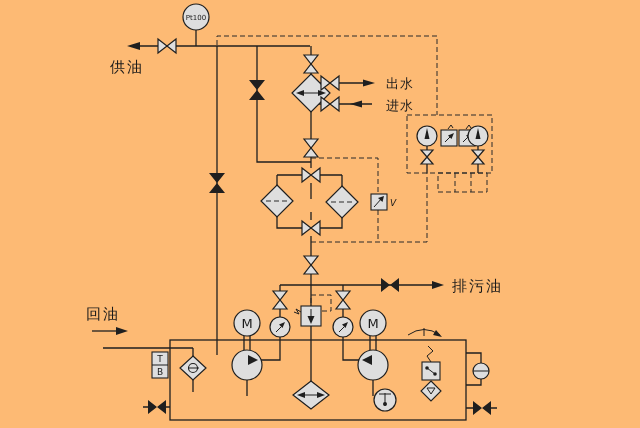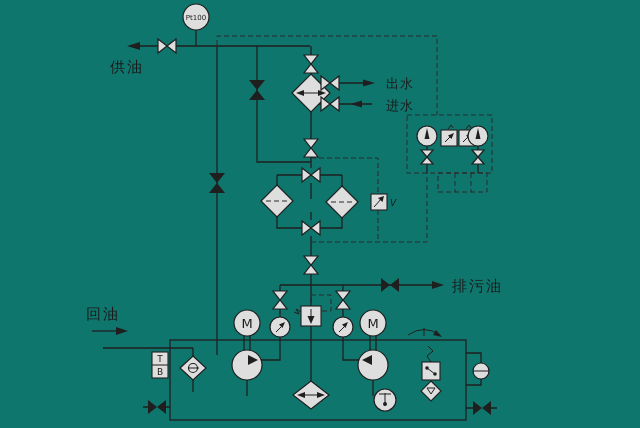--- a/index.html
+++ b/index.html
@@ -1,16 +1,16 @@
 <!DOCTYPE html>
 <html><head>
 <meta charset="utf-8">
 <style>
   html,body{margin:0;padding:0;background:#dedede;}
-  .stage{position:relative;width:640px;height:428px;background:#0f766e;overflow:hidden;
+  .stage{position:relative;width:640px;height:428px;background:#fdba74;overflow:hidden;
          font-family:"DejaVu Sans","Liberation Sans",sans-serif;}
   svg{display:block}
   .pipe{stroke:#1f1f1f;stroke-width:1.3;fill:none;}
   .dash{stroke:#2a2a2a;stroke-width:1;fill:none;stroke-dasharray:5 3;}
   .sym{fill:#dedede;stroke:#1f1f1f;stroke-width:1.2;}
   .symw{fill:#dedede;stroke:#1f1f1f;stroke-width:1.1;}
   .blk{fill:#1f1f1f;stroke:none;}
   .thin{stroke:#1f1f1f;stroke-width:1;fill:none;}
   .txt{fill:#1a1a1a;}
   .cjk{font-size:15px;letter-spacing:2px;}

